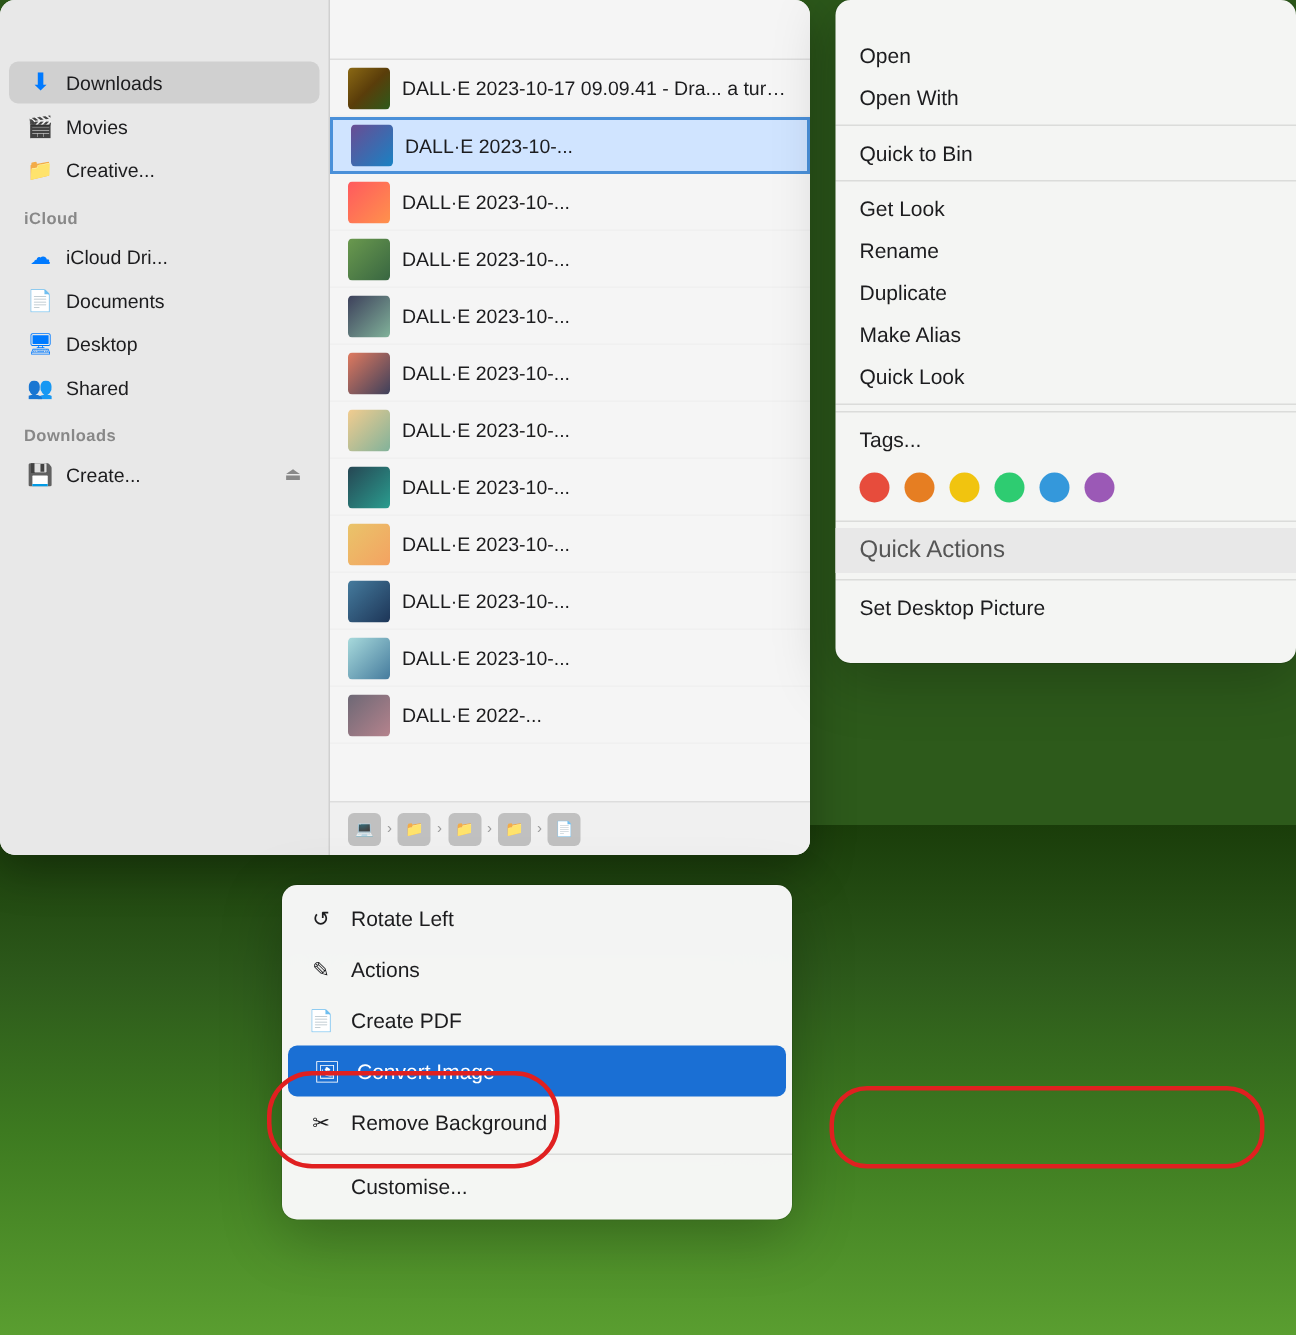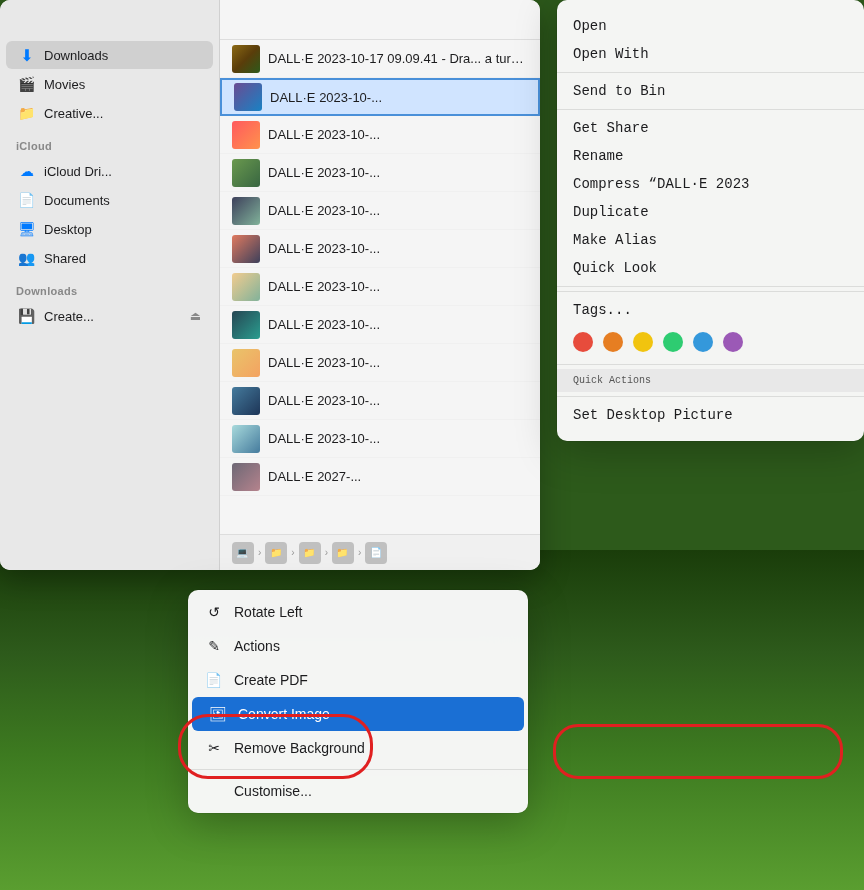--- a/index.html
+++ b/index.html
@@ -178,23 +178,22 @@
     .context-menu-right {
       position: absolute;
       top: 0;
       left: 557px;
       width: 307px;
       background: rgba(248, 248, 248, 0.98);
       border-radius: 10px;
       box-shadow: 0 10px 40px rgba(0,0,0,0.25), 0 0 0 0.5px rgba(0,0,0,0.15);
       backdrop-filter: blur(20px);
       z-index: 100;
-      padding: 12px 0;
+      padding: 23px 0;
       font-size: 14px;
-      font-family: Liberation Mono, monospace;
     }
 
     .ctx-item {
       padding: 6px 16px;
       cursor: pointer;
       color: #1c1c1e;
       display: flex;
       align-items: center;
       gap: 8px;
     }
@@ -214,21 +213,21 @@
 
     .tag-dot {
       width: 20px;
       height: 20px;
       border-radius: 50%;
       cursor: pointer;
     }
 
     .ctx-item.quick-actions {
       background: #e8e8e8;
-      font-size: 10px;
+      font-size: 16px;
       color: #555;
     }
 
     
     .context-menu-left {
       position: absolute;
       top: 590px;
       left: 188px;
       width: 340px;
       background: rgba(248, 248, 248, 0.98);
@@ -407,21 +406,21 @@
         <div class="file-row">
           <div class="file-thumb">
             <div class="file-thumb-img" style="background: linear-gradient(135deg, rgb(168, 218, 220) 0%, rgb(69, 123, 157) 100%);"></div>
           </div>
           <div class="file-name">DALL·E 2023-10-...</div>
         </div>
         <div class="file-row">
           <div class="file-thumb">
             <div class="file-thumb-img" style="background: linear-gradient(135deg, rgb(109, 104, 117) 0%, rgb(181, 131, 141) 100%);"></div>
           </div>
-          <div class="file-name">DALL·E 2027-...</div>
+          <div class="file-name">DALL·E 2022-...</div>
         </div>
       </div>
     <div class="path-bar" id="path-bar-container">
 
     <div class="path-icon">💻</div>
         <span class="path-chevron">›</span>
         <div class="path-icon">📁</div>
         <span class="path-chevron">›</span>
         <div class="path-icon">📁</div>
         <span class="path-chevron">›</span>
@@ -429,25 +428,24 @@
         <span class="path-chevron">›</span>
         <div class="path-icon">📄</div>
       </div>
   </div>
 </div>
 
 <div class="context-menu-right" id="ctx-right">
 <div class="ctx-item">Open</div>
     <div class="ctx-item">Open With</div>
     <div class="ctx-separator"></div>
-    <div class="ctx-item">Send to Bin</div>
-    <div class="ctx-separator"></div>
-    <div class="ctx-item">Get Share</div>
+    <div class="ctx-item">Quick to Bin</div>
+    <div class="ctx-separator"></div>
+    <div class="ctx-item">Get Look</div>
     <div class="ctx-item">Rename</div>
-    <div class="ctx-item">Compress “DALL·E 2023</div>
     <div class="ctx-item">Duplicate</div>
     <div class="ctx-item">Make Alias</div>
     <div class="ctx-item">Quick Look</div>
     <div class="ctx-separator"></div>
     <div class="ctx-separator"></div>
     <div class="ctx-item">Tags...</div>
     <div class="ctx-tags-row">
       <div class="tag-dot" style="background: rgb(231, 76, 60);"></div>
       <div class="tag-dot" style="background: rgb(230, 126, 34);"></div>
       <div class="tag-dot" style="background: rgb(241, 196, 15);"></div>

